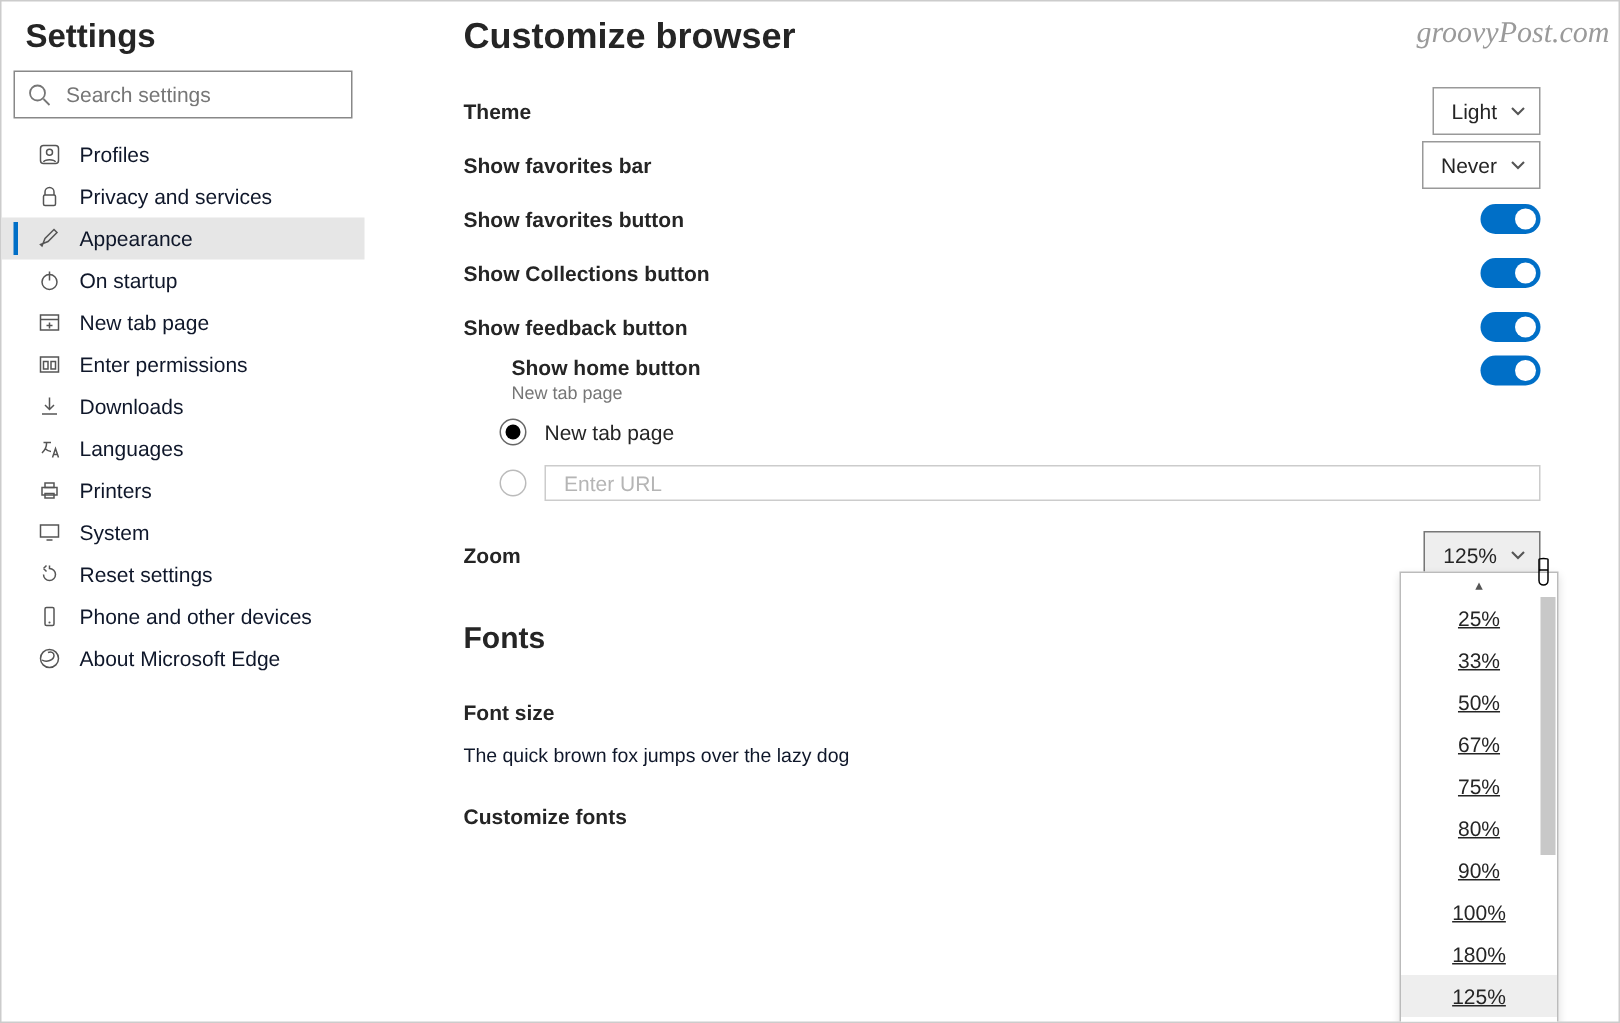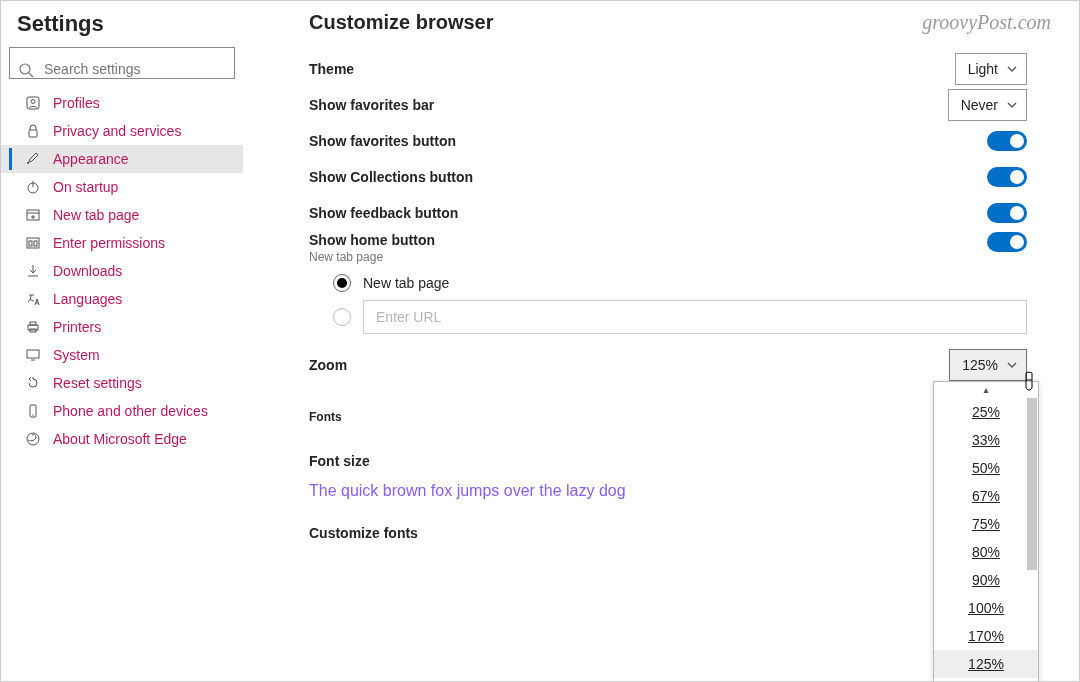--- a/index.html
+++ b/index.html
@@ -1,51 +1,51 @@
 <!DOCTYPE html>
 <html><head>
 <meta charset="utf-8">
 <style>
   * { box-sizing: border-box; }
   html, body { margin:0; padding:0; font-family: "Segoe UI", Arial, sans-serif; background:#fff; color:#252525; }
   .frame { width:1080px; height:682px; margin:0 auto; border:1px solid #ccc; position:relative; overflow:hidden; background:#fff; }
-  .watermark { position:absolute; top:10px; right:28px; font-family: Georgia, 'Times New Roman', serif; font-style:italic; color:#9a9a9a; font-size:20px; pointer-events:none;}
+  .watermark { position:absolute; top:10px; right:6px; font-family: Georgia, 'Times New Roman', serif; font-style:italic; color:#9a9a9a; font-size:20px; pointer-events:none;}
   .layout { display:flex; height:100%; }
   
   .sidebar { width:242px; flex-shrink:0; padding:4px 0 16px 0; position:relative;}
   .sidebar-title { font-size:22px; font-weight:600; padding:6px 16px 10px 16px;}
-  .searchbox { margin:0 8px 10px 8px; height:32px; border:1px solid #888; display:flex; align-items:flex-end; padding:0 8px; background:#fff;}
+  .searchbox { margin:0 8px 10px 8px; height:32px; border:1px solid #888; display:flex; align-items:center; padding:0 8px; background:#fff;}
   .searchbox svg { flex-shrink:0; }
   .searchbox input { border:none; outline:none; font-size:14px; color:#333; width:100%; margin-left:8px; background:transparent;}
   .searchbox input::placeholder { color:#767676; }
   .sidebar-list {}
-  .sidebar-item { display:flex; align-items:center; height:28px; padding:0 0 0 22px; font-size:14px; color:#be185d; cursor:pointer; position:relative;}
+  .sidebar-item { display:flex; align-items:center; height:28px; padding:0 0 0 22px; font-size:14px; color:#0f172a; cursor:pointer; position:relative;}
   .sidebar-item .icon { width:20px; display:flex; align-items:center; justify-content:center; margin-right:10px; color:#555;}
   .sidebar-item.active { background:#e6e6e6; }
   .sidebar-item.active::before { content:""; position:absolute; left:8px; top:3px; bottom:3px; width:3px; background:#006fc7; }
   
   .main { flex:1; padding:6px 52px 0 66px; position:relative; overflow:visible;}
-  .section-title { font-size:20px; font-weight:600; margin:4px 0 18px 0;}
+  .section-title { font-size:24px; font-weight:600; margin:4px 0 18px 0;}
   .row { display:flex; align-items:center; justify-content:space-between; min-height:34px;}
   .row .label { font-size:14px; font-weight:600; color:#252525;}
   .row .sub { font-size:12px; color:#767676; font-weight:400; margin-top:2px;}
   .row + .row { margin-top:2px;}
   .dropdown { display:flex; align-items:center; border:1px solid #999; height:32px; padding:0 8px 0 12px; font-size:14px; background:#fff; cursor:pointer; min-width:70px; justify-content:space-between;}
   .dropdown .chev { margin-left:8px; }
   .dropdown.zoom-selected { background:#eee; border-color:#777;}
   .toggle { width:40px; height:20px; border-radius:10px; background:#006fc7; position:relative; cursor:pointer;}
   .toggle::after { content:""; position:absolute; right:3px; top:3px; width:14px; height:14px; background:#fff; border-radius:50%;}
   .radio-row { display:flex; align-items:center; margin-left:24px; height:34px;}
   .radio { width:18px; height:18px; border:1px solid #666; border-radius:50%; margin-right:12px; display:flex; align-items:center; justify-content:center;}
   .radio.checked::after { content:""; width:10px; height:10px; background:#000; border-radius:50%;}
   .radio.disabled { border-color:#bbb; }
-  .url-input { flex:1; height:34px; border:1px solid #ccc; padding:0 12px; font-size:14px; color:#999; background:#fff;}
+  .url-input { flex:1; height:24px; border:1px solid #ccc; padding:0 12px; font-size:14px; color:#999; background:#fff;}
   .url-input::placeholder { color:#b5b5b5;}
-  .fonts-title { font-size:12px; font-weight:600; margin:28px 0 20px 0;}
-  .sample { font-size:16px; color:#8b5cf6; margin-top:4px;}
+  .fonts-title { font-size:20px; font-weight:600; margin:28px 0 20px 0;}
+  .sample { font-size:13px; color:#0f172a; margin-top:4px;}
   
   .zoom-popup { position:absolute; top:380px; right:40px; width:106px; background:#fff; border:1px solid #bbb; box-shadow:0 2px 6px rgba(0,0,0,.15); padding:2px 0;}
   .zoom-popup .scroll { max-height:286px; overflow:hidden; position:relative;}
   .zoom-popup .arrow { text-align:center; height:14px; font-size:10px; color:#555;}
   .zoom-item { height:28px; display:flex; align-items:center; justify-content:center; font-size:14px; cursor:pointer;text-decoration:underline;}
   .zoom-item.highlight { background:#eee;}
   .zoom-scrollbar { position:absolute; right:1px; top:16px; bottom:16px; width:10px;}
   .zoom-thumb { position:absolute; right:0; top:0; height:172px; width:10px; background:#c8c8c8;}
   .cursor { position:absolute; right:41px; top:370px; font-size:18px; pointer-events:none;}
   svg { display:block; }
@@ -225,21 +225,21 @@
       <div class="row">
         <span class="label">Show Collections button</span>
         <div class="toggle"></div>
       </div>
 
       <div class="row">
         <span class="label">Show feedback button</span>
         <div class="toggle"></div>
       </div>
 
-      <div class="row" style="align-items:flex-start;">
+      <div class="row" style="align-items:flex-start;margin-left:32px;">
         <div>
           <div class="label">Show home button</div>
           <div class="sub">New tab page</div>
         </div>
         <div class="toggle"></div>
       </div>
 
       <div class="radio-row">
         <span class="radio checked"></span>
         <span style="font-size:14px;">New tab page</span>
@@ -276,21 +276,21 @@
         <div class="arrow">▴</div>
         <div class="scroll" id="zoom-list">
             <div class="zoom-item">25%</div>
             <div class="zoom-item">33%</div>
             <div class="zoom-item">50%</div>
             <div class="zoom-item">67%</div>
             <div class="zoom-item">75%</div>
             <div class="zoom-item">80%</div>
             <div class="zoom-item">90%</div>
             <div class="zoom-item">100%</div>
-            <div class="zoom-item">170%</div>
+            <div class="zoom-item">180%</div>
             <div class="zoom-item highlight">125%</div>
           </div>
         <div class="arrow">▾</div>
         <div class="zoom-scrollbar">
             <div class="zoom-thumb"></div>
           </div>
       </div>
       <div class="cursor">
         <svg width="18" height="22" viewBox="0 0 18 22">
             <path d="M6 2v14M12 2v14M6 9h6M6 2c0-1 6-1 6 0M6 16c0 4 6 4 6 0" fill="none" stroke="#000" stroke-width="1"></path>

